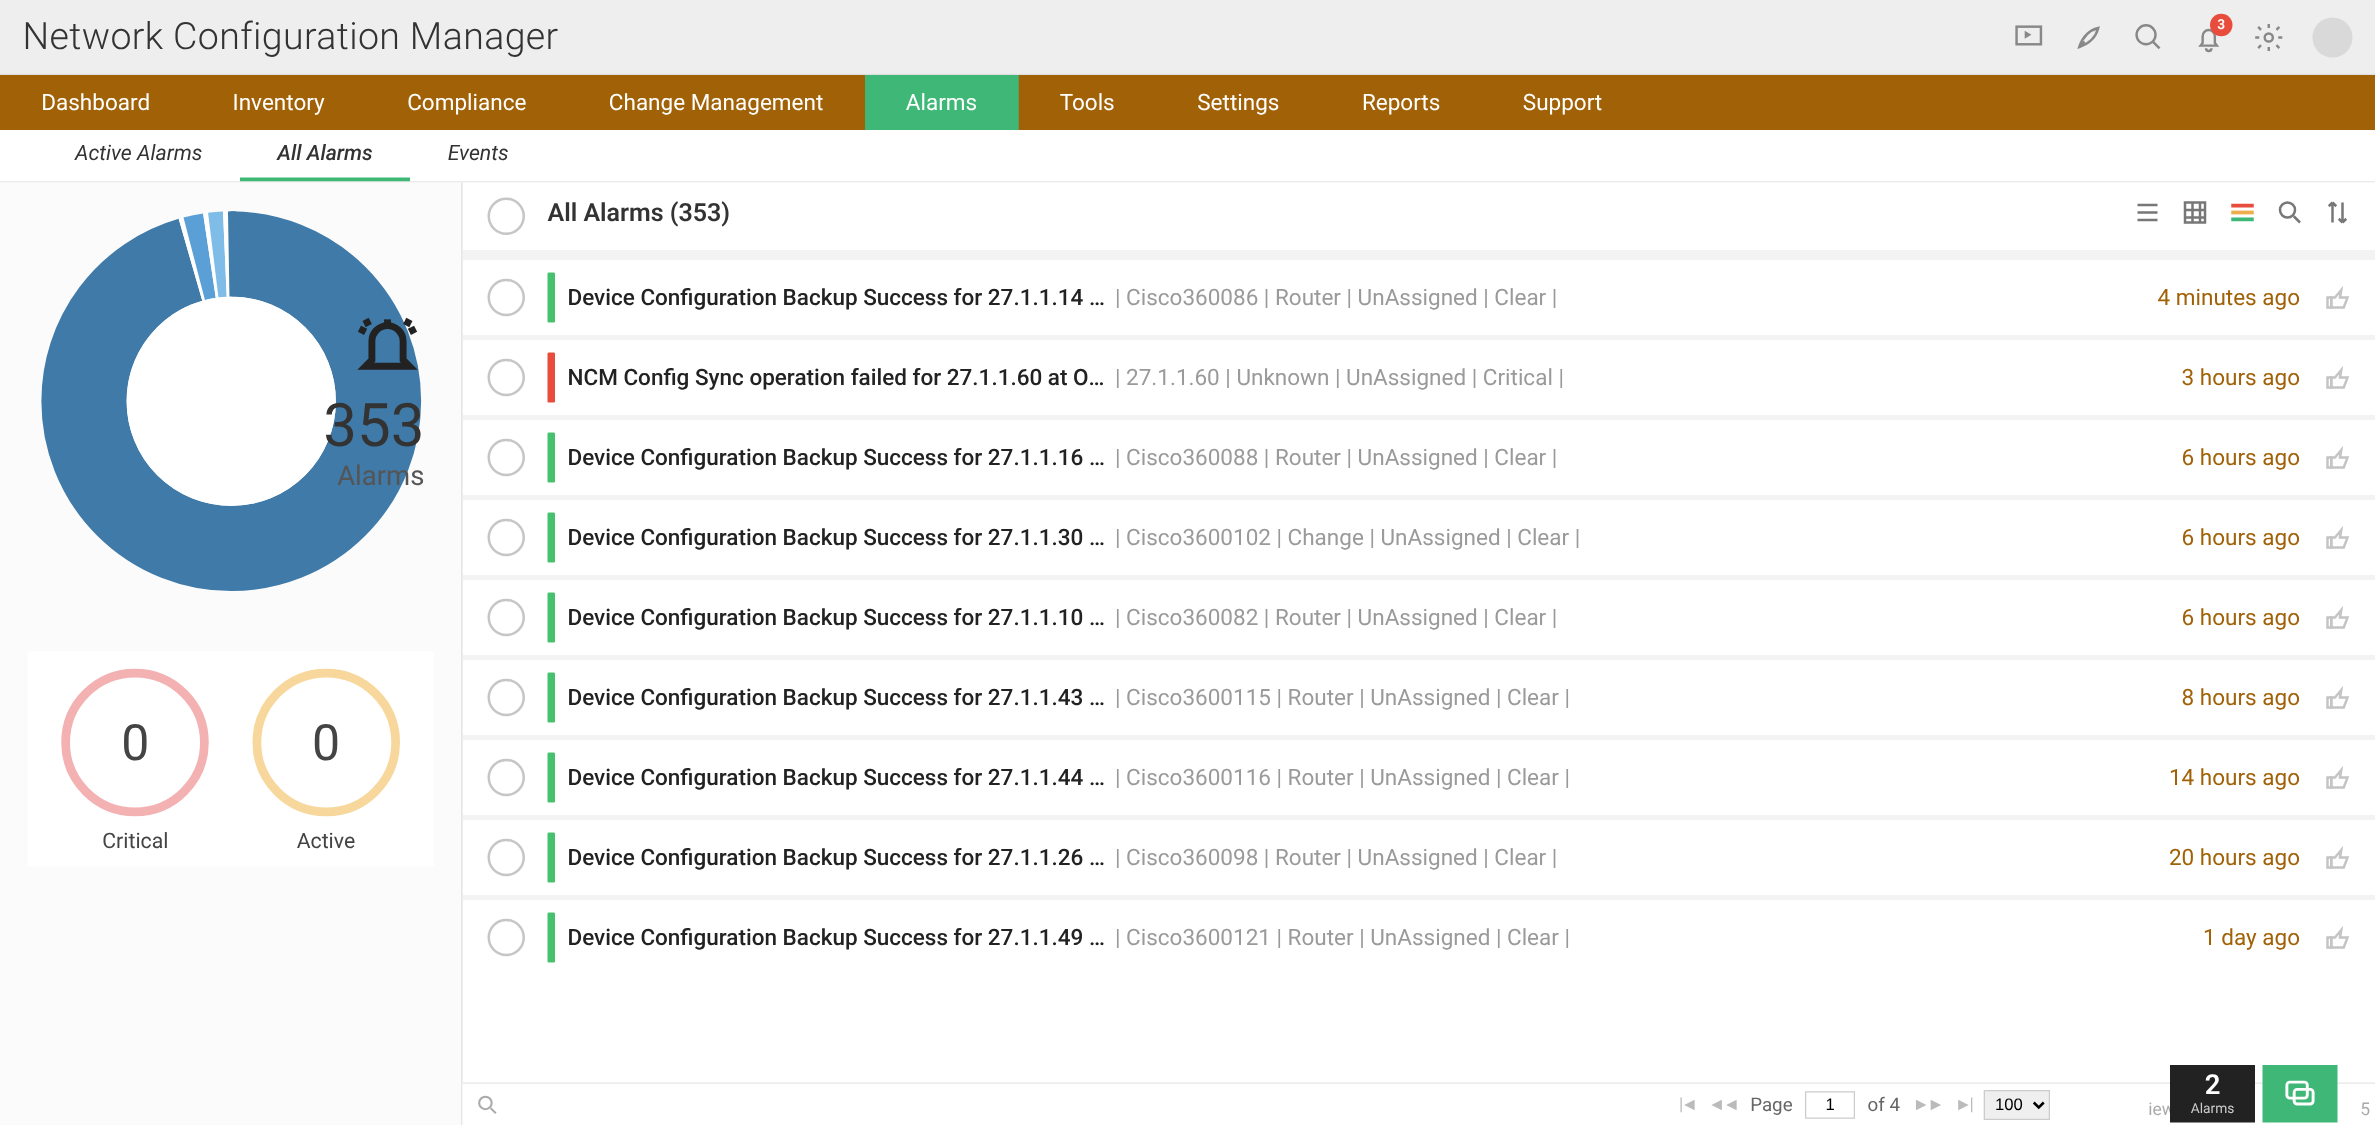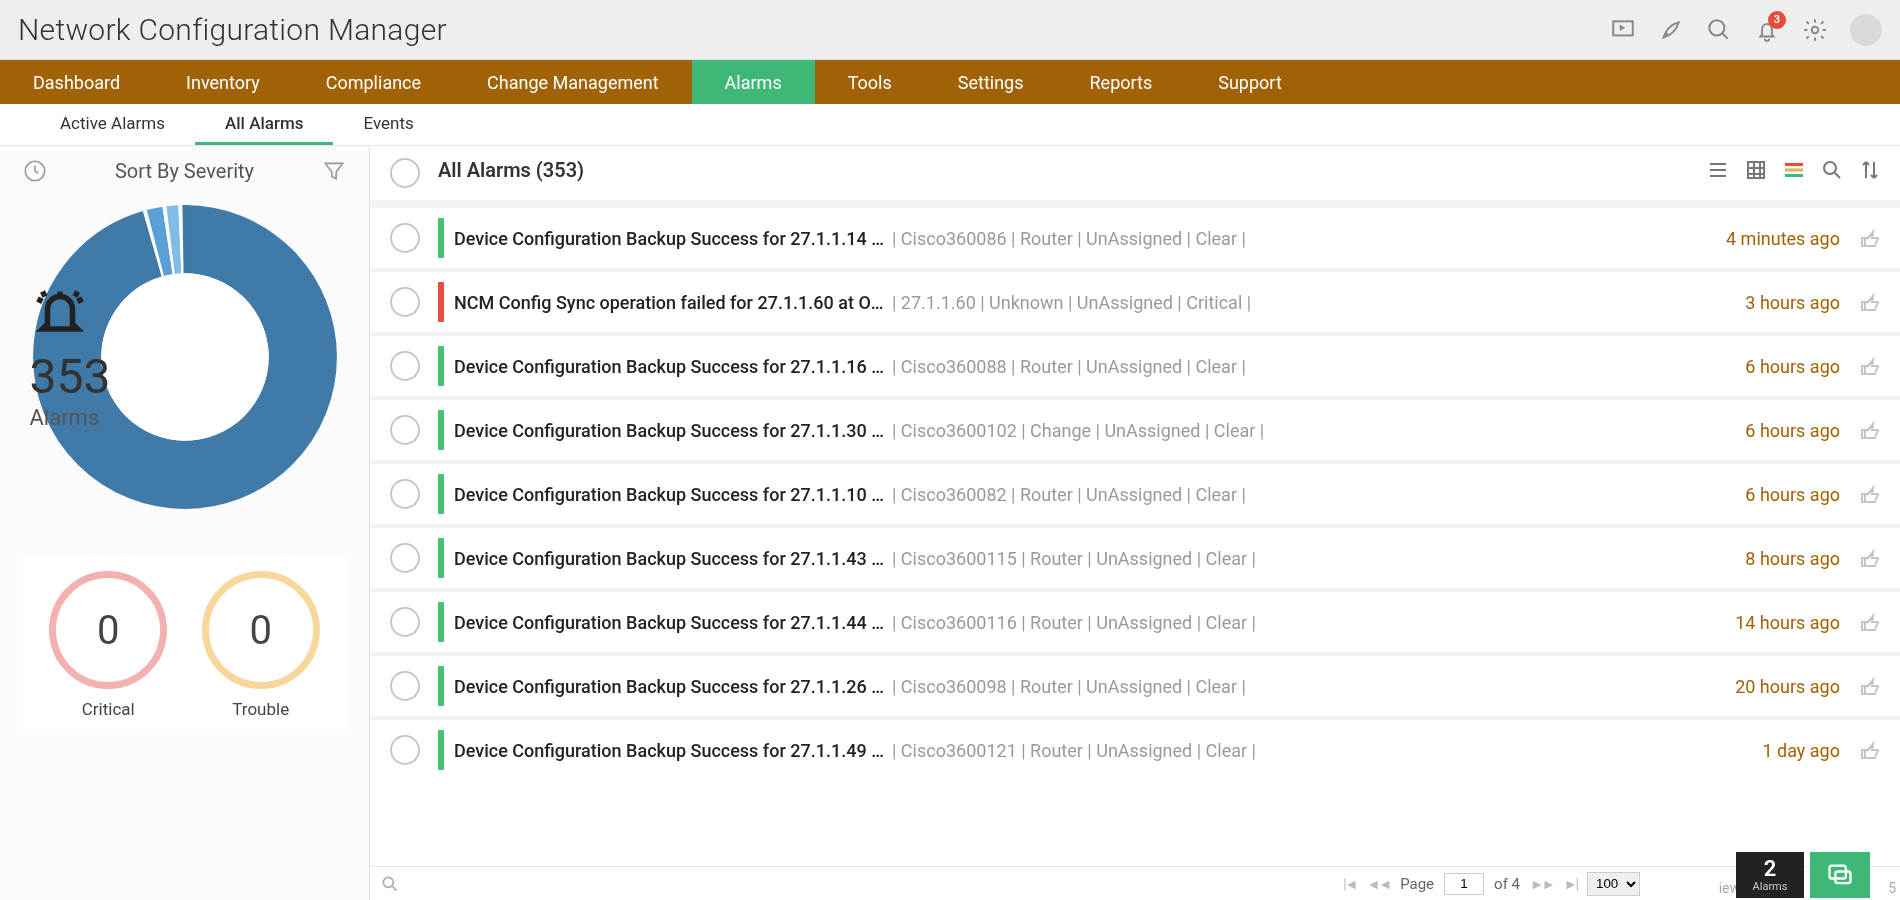--- a/index.html
+++ b/index.html
@@ -13,38 +13,38 @@
   .top-icons .ticon svg { width:100%; height:100%; fill:none; stroke:#888; stroke-width:1.8;}
   .badge { position:absolute; top:-6px; right:-6px; background:#e74c3c; color:#fff; font-size:11px; border-radius:50%; width:18px; height:18px; display:flex; align-items:center; justify-content:center; font-weight:600;}
   .avatar-circle { width:32px; height:32px; border-radius:50%; background:#d9d9d9;}
   
   
   .main-nav { background:#a16207; height:44px; display:flex; align-items:stretch;}
   .main-nav .nav-item { color:#fff; font-size:18px; padding: 0 33px; display:flex; align-items:center; cursor:pointer; font-weight:400;}
   .main-nav .nav-item.active { background:#3fb776;}
   
   
-  .sub-nav { background:#fff; height:42px; display:flex; align-items:stretch; padding-left: 30px; border-bottom:1px solid #e6e6e6;}
+  .sub-nav { background:#fff; height:42px; display:flex; align-items:stretch; padding-left: 30px; border-bottom:1px solid #e6e6e6;font-style:italic;}
   .sub-nav .sub-item { font-size:17px; color:#333; padding: 0 30px; display:flex; align-items:center; cursor:pointer; border-bottom:3px solid transparent;}
   .sub-nav .sub-item.active { border-bottom-color:#3fb776; font-weight:500;}
   
   
   .content { display:flex; height: calc(900px - 60px - 44px - 42px); }
   
   
   .left-panel { width: 370px; background:#fbfbfb; border-right:1px solid #e0e0e0; padding: 12px 0; position:relative;}
   .sort-row { display:flex; align-items:center; justify-content:space-between; padding: 0 22px 10px 22px;}
   .sort-title { font-size:20px; color:#555; text-align:center; flex:1;}
   .sort-row .sicon { width:26px; height:26px; color:#999;}
   .sort-row .sicon svg{ width:100%; height:100%; fill:none; stroke:#999; stroke-width:1.5;}
   
   .donut-wrap { display:flex; justify-content:center; margin-top: 8px;}
   .donut { position:relative; width:310px; height:310px;}
   .donut svg { width:100%; height:100%;}
-  .donut-center { position:absolute; inset:0; display:flex; flex-direction:column; align-items:flex-start; justify-content:center;}
+  .donut-center { position:absolute; inset:0; display:flex; flex-direction:column; align-items:flex-end; justify-content:center;}
   .bell-icon{ width:60px; height:60px; margin-bottom:4px;}
   .bell-icon svg{ width:100%; height:100%; fill:none; stroke:#222; stroke-width:2.2;}
   .donut-count { font-size:48px; font-weight:400; color:#333;}
   .donut-label { font-size:22px; color:#555;}
   
   .counters-card { background:#fff; margin: 45px 22px 0 22px; padding: 14px 10px 10px 10px; display:flex; justify-content:space-around;}
   .counter { display:flex; flex-direction:column; align-items:center; gap:10px;}
   .counter-circle { width:118px; height:118px; border-radius:50%; display:flex; align-items:center; justify-content:center;}
   .counter-circle.critical { border:7px solid #f3b1b1;}
   .counter-circle.trouble { border:7px solid #f7d79c;}
@@ -143,30 +143,20 @@
 
 <div class="sub-nav" id="sub-nav">
     <div class="sub-item">Active Alarms</div>
     <div class="sub-item active">All Alarms</div>
     <div class="sub-item">Events</div>
   </div>
 
 <div class="content">
 
   <div class="left-panel">
-    <div class="sort-row">
-      <div class="sicon"><svg viewBox="0 0 24 24">
-            <circle cx="12" cy="12" r="9"></circle>
-            <path d="M12 7v5l3 2"></path>
-          </svg></div>
-      <div class="sort-title">Sort By Severity</div>
-      <div class="sicon"><svg viewBox="0 0 24 24">
-            <path d="M4 5h16l-6 8v6l-4-2v-4L4 5z"></path>
-          </svg></div>
-    </div>
     <div class="donut-wrap">
       <div class="donut">
         <svg viewBox="0 0 100 100">
           <circle cx="50" cy="50" r="38" fill="none" stroke="#3f7aa8" stroke-width="22" stroke-dasharray="228 239" transform="rotate(-90 50 50)"></circle>
           <circle cx="50" cy="50" r="38" fill="none" stroke="#fff" stroke-width="22" stroke-dasharray="1 238" stroke-dashoffset="-228" transform="rotate(-90 50 50)"></circle>
           <circle cx="50" cy="50" r="38" fill="none" stroke="#5aa0d6" stroke-width="22" stroke-dasharray="4 235" stroke-dashoffset="-229" transform="rotate(-90 50 50)"></circle>
           <circle cx="50" cy="50" r="38" fill="none" stroke="#fff" stroke-width="22" stroke-dasharray="1 238" stroke-dashoffset="-233" transform="rotate(-90 50 50)"></circle>
           <circle cx="50" cy="50" r="38" fill="none" stroke="#7fbde8" stroke-width="22" stroke-dasharray="3 236" stroke-dashoffset="-234" transform="rotate(-90 50 50)"></circle>
           <circle cx="50" cy="50" r="38" fill="none" stroke="#fff" stroke-width="22" stroke-dasharray="1 238" stroke-dashoffset="-237" transform="rotate(-90 50 50)"></circle>
           <circle cx="50" cy="50" r="38" fill="none" stroke="#3f7aa8" stroke-width="22" stroke-dasharray="2 237" stroke-dashoffset="-238" transform="rotate(-90 50 50)"></circle>
@@ -187,21 +177,21 @@
       <div class="counter">
         <div class="counter-circle critical">
             <span class="counter-val">0</span>
           </div>
         <div class="counter-label">Critical</div>
       </div>
       <div class="counter">
         <div class="counter-circle trouble">
             <span class="counter-val">0</span>
           </div>
-        <div class="counter-label">Trouble</div>
+        <div class="counter-label">Active</div>
       </div>
     </div>
   </div>
 
   <div class="main-list">
     <div class="list-header">
       <div class="radio-empty"></div>
       <div class="list-title">All Alarms (353)</div>
       <div class="header-tools">
         <div class="hicon"><svg viewBox="0 0 24 24">

